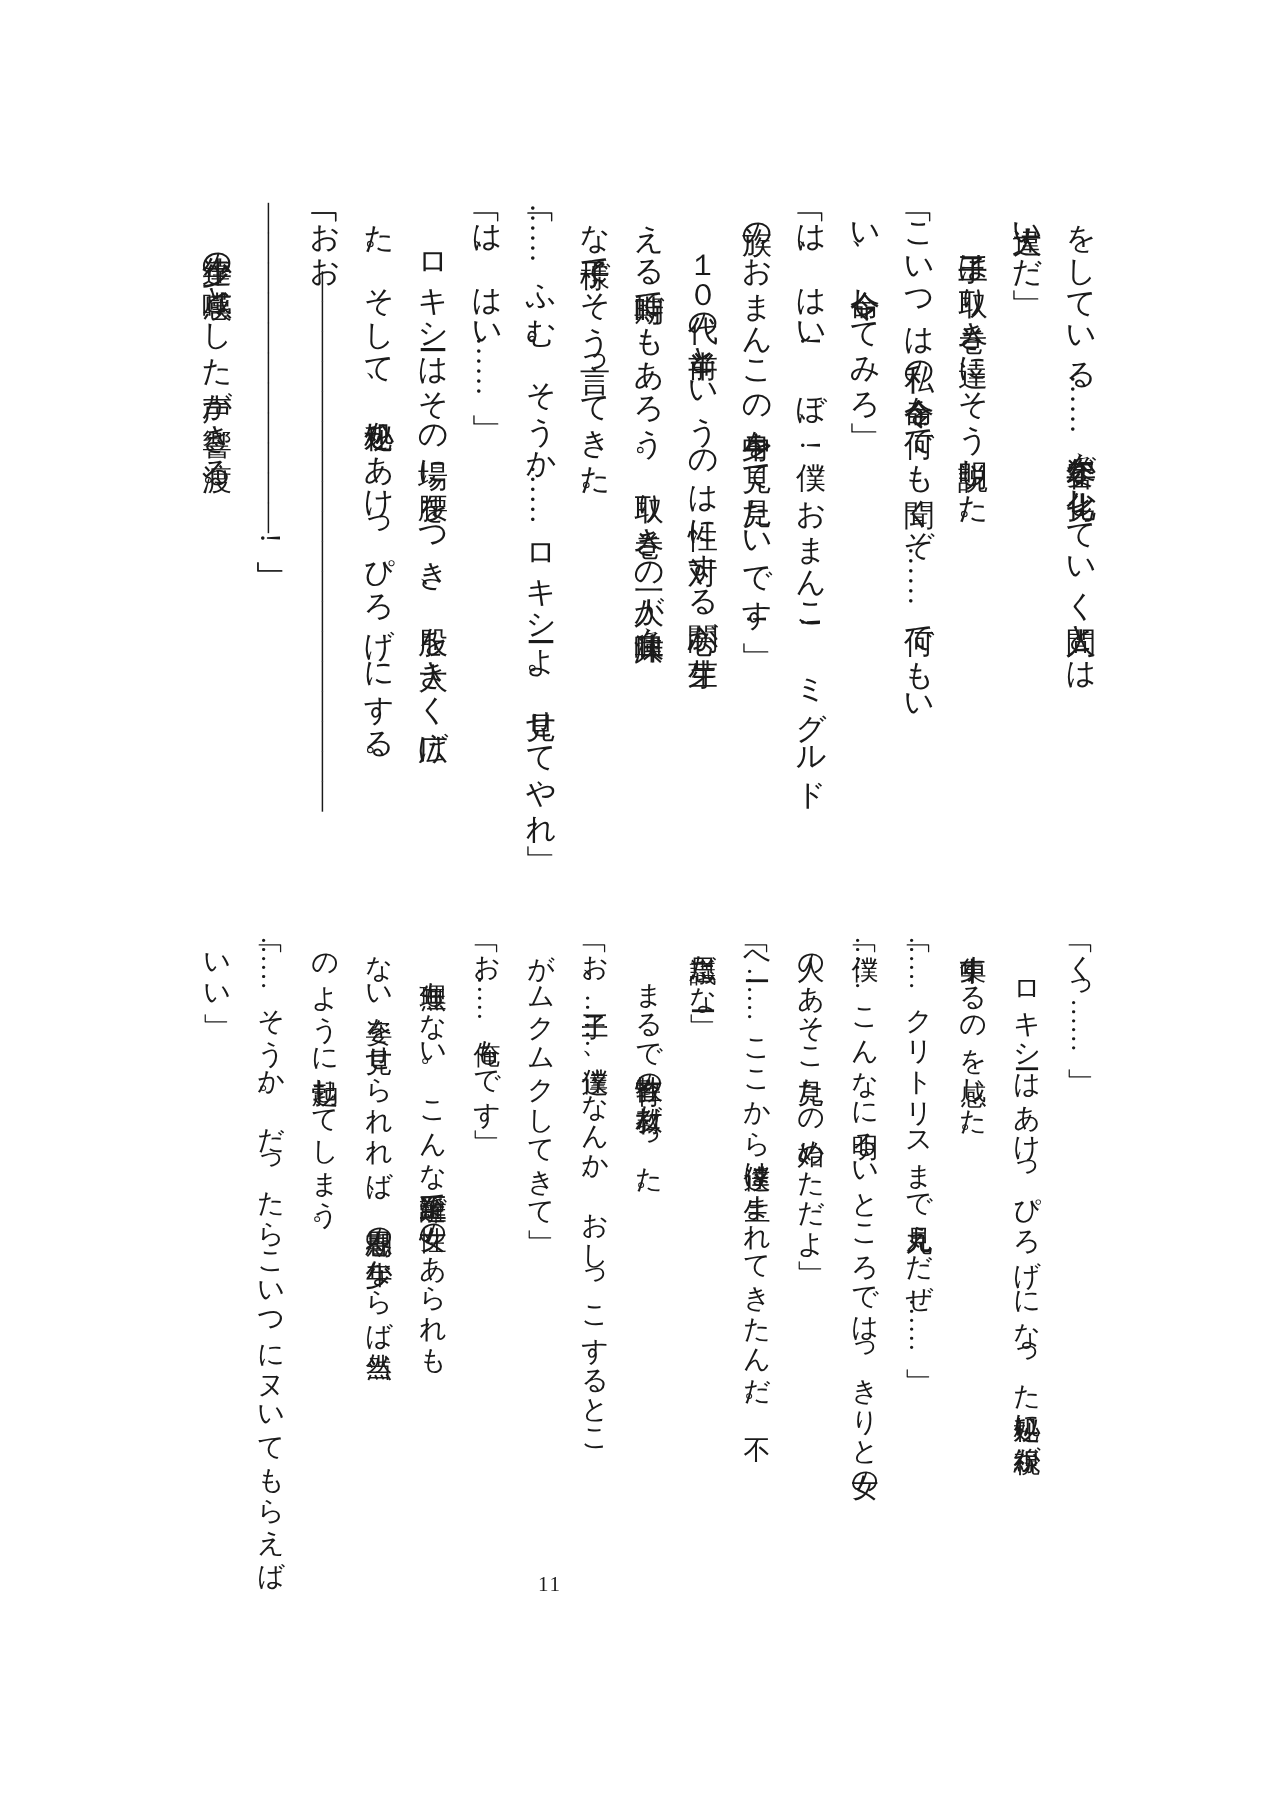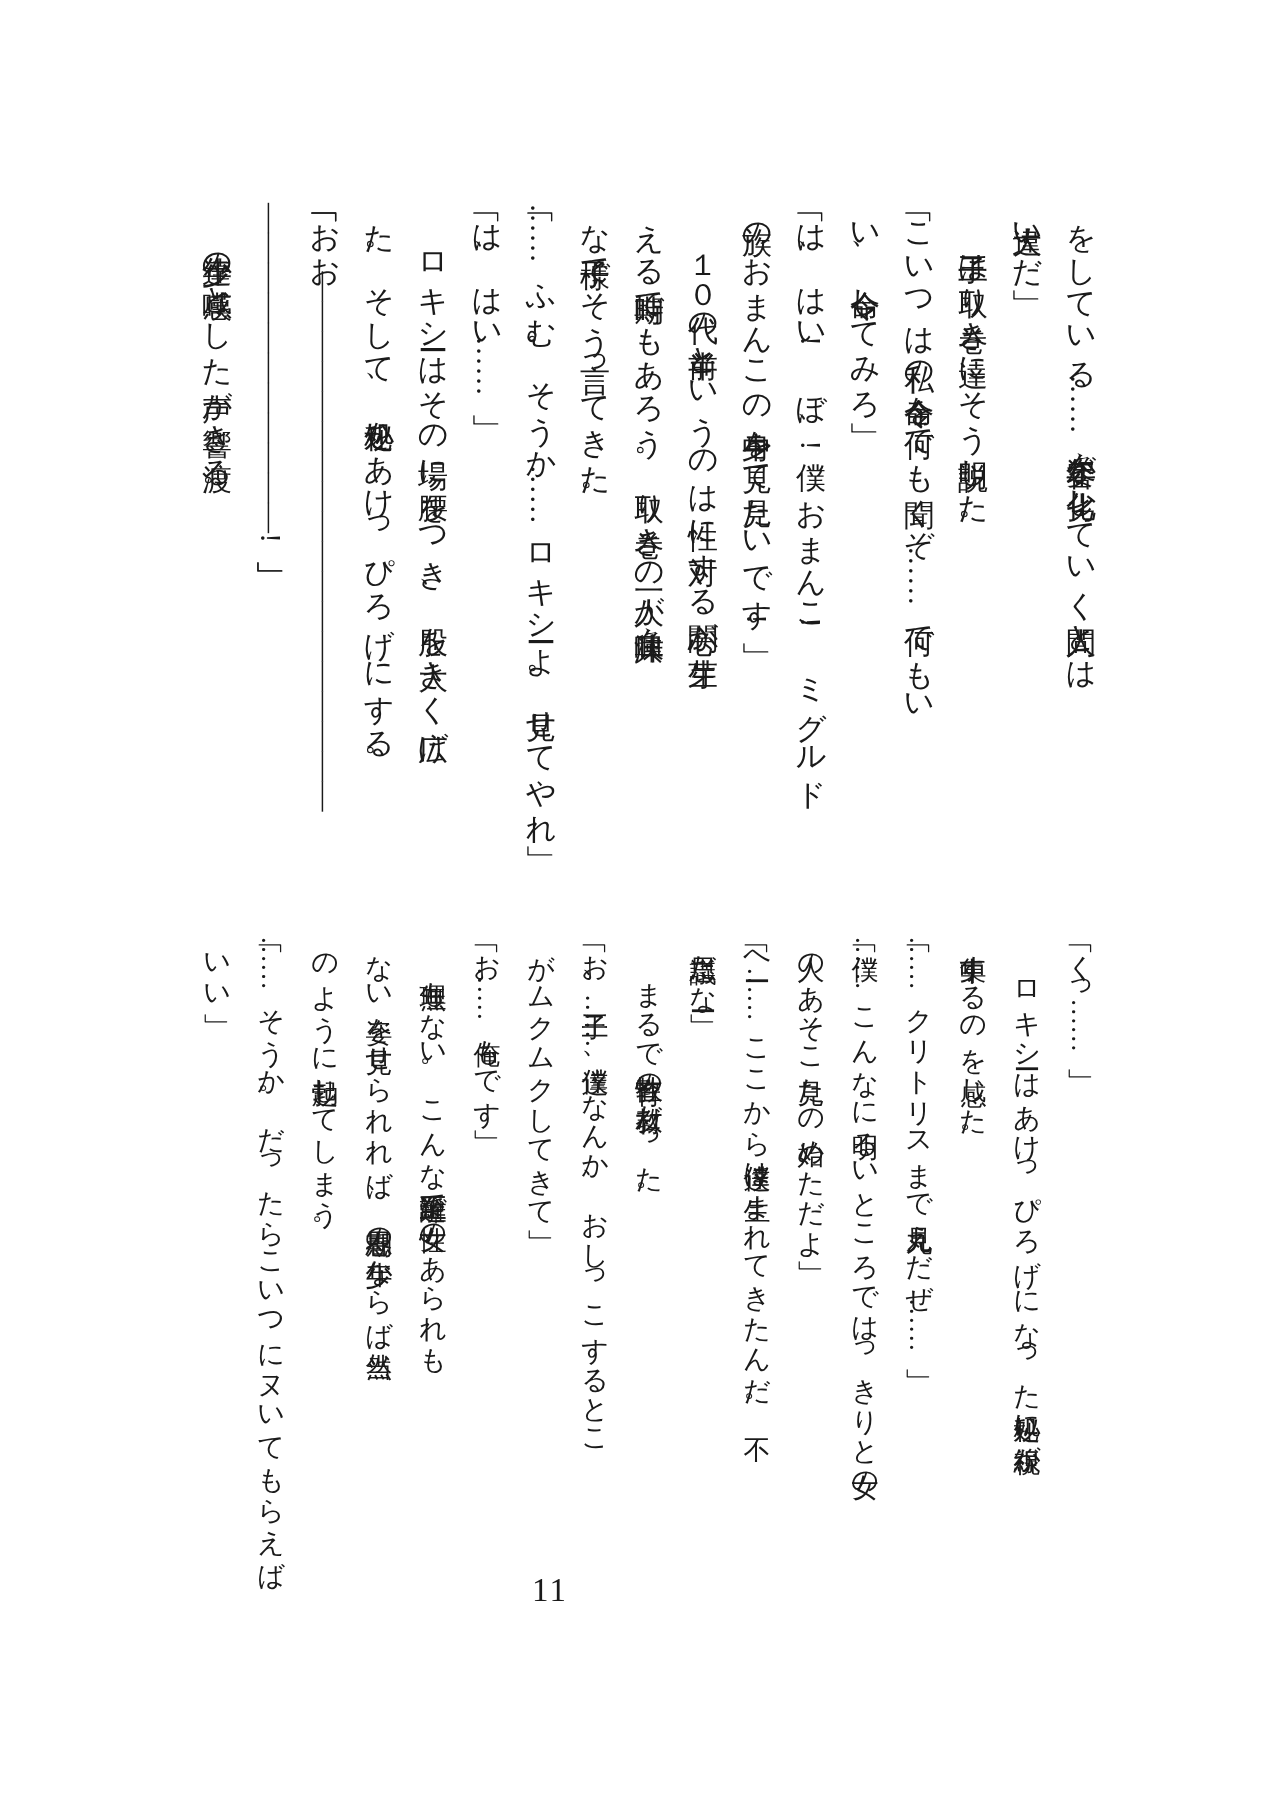--- a/index.html
+++ b/index.html
@@ -41,21 +41,21 @@
     right: 172px;
     height: 620px;
     font-size: 27px;
   }
   .page-number {
     position: absolute;
     top: 1572px;
     left: 430px;
     width: 240px;
     text-align: center;
-    font-size: 33px;
+    font-size: 21px;
     letter-spacing: 2px;
     color: #1a1a1a;
   }
 </style>
 </head>
 <body>
 
 <div class="page">
 
   <div id="band-top" class="band">

